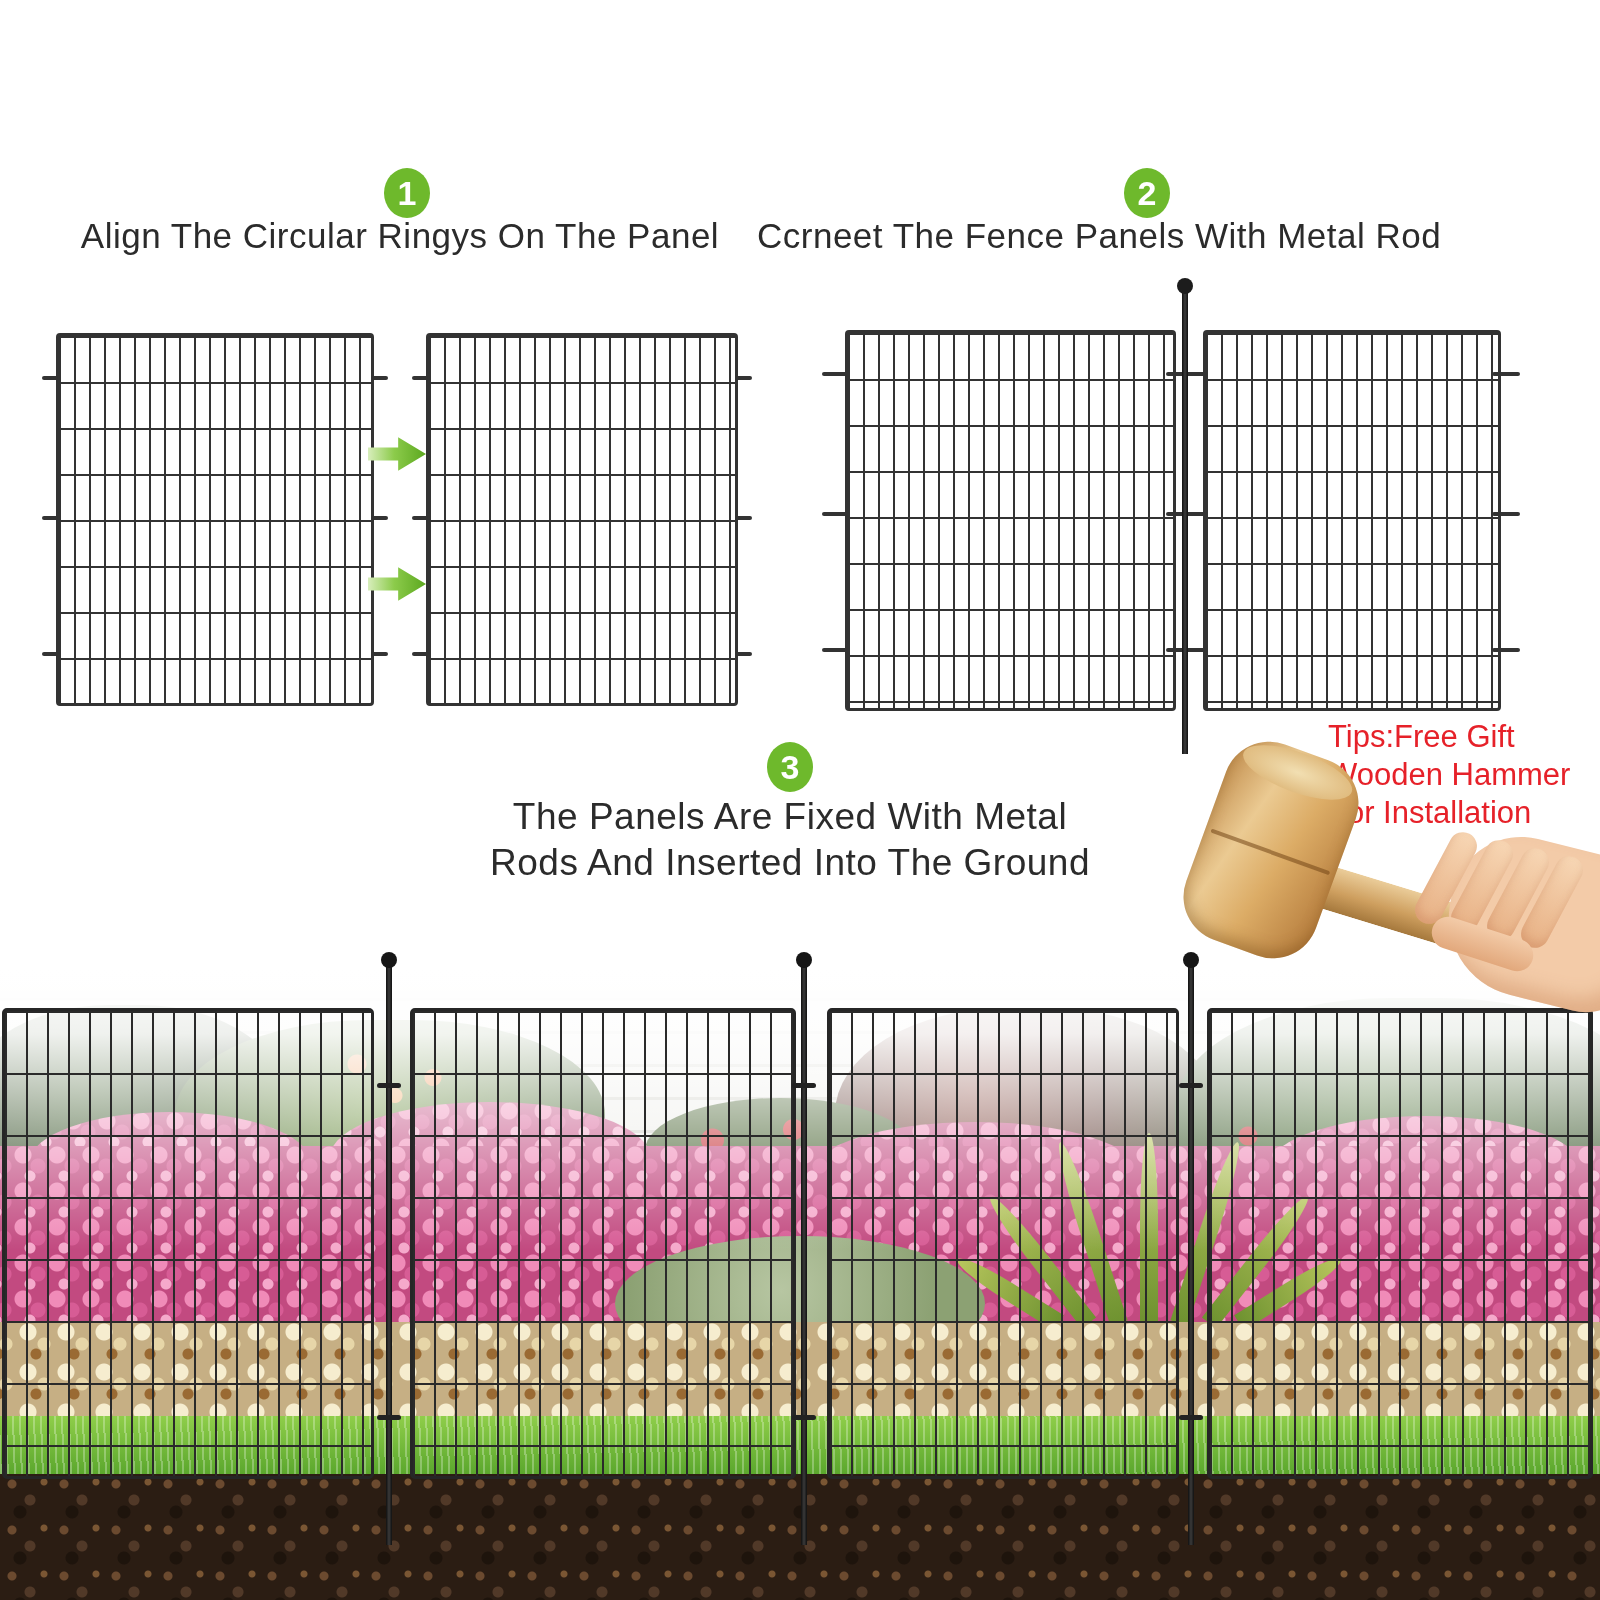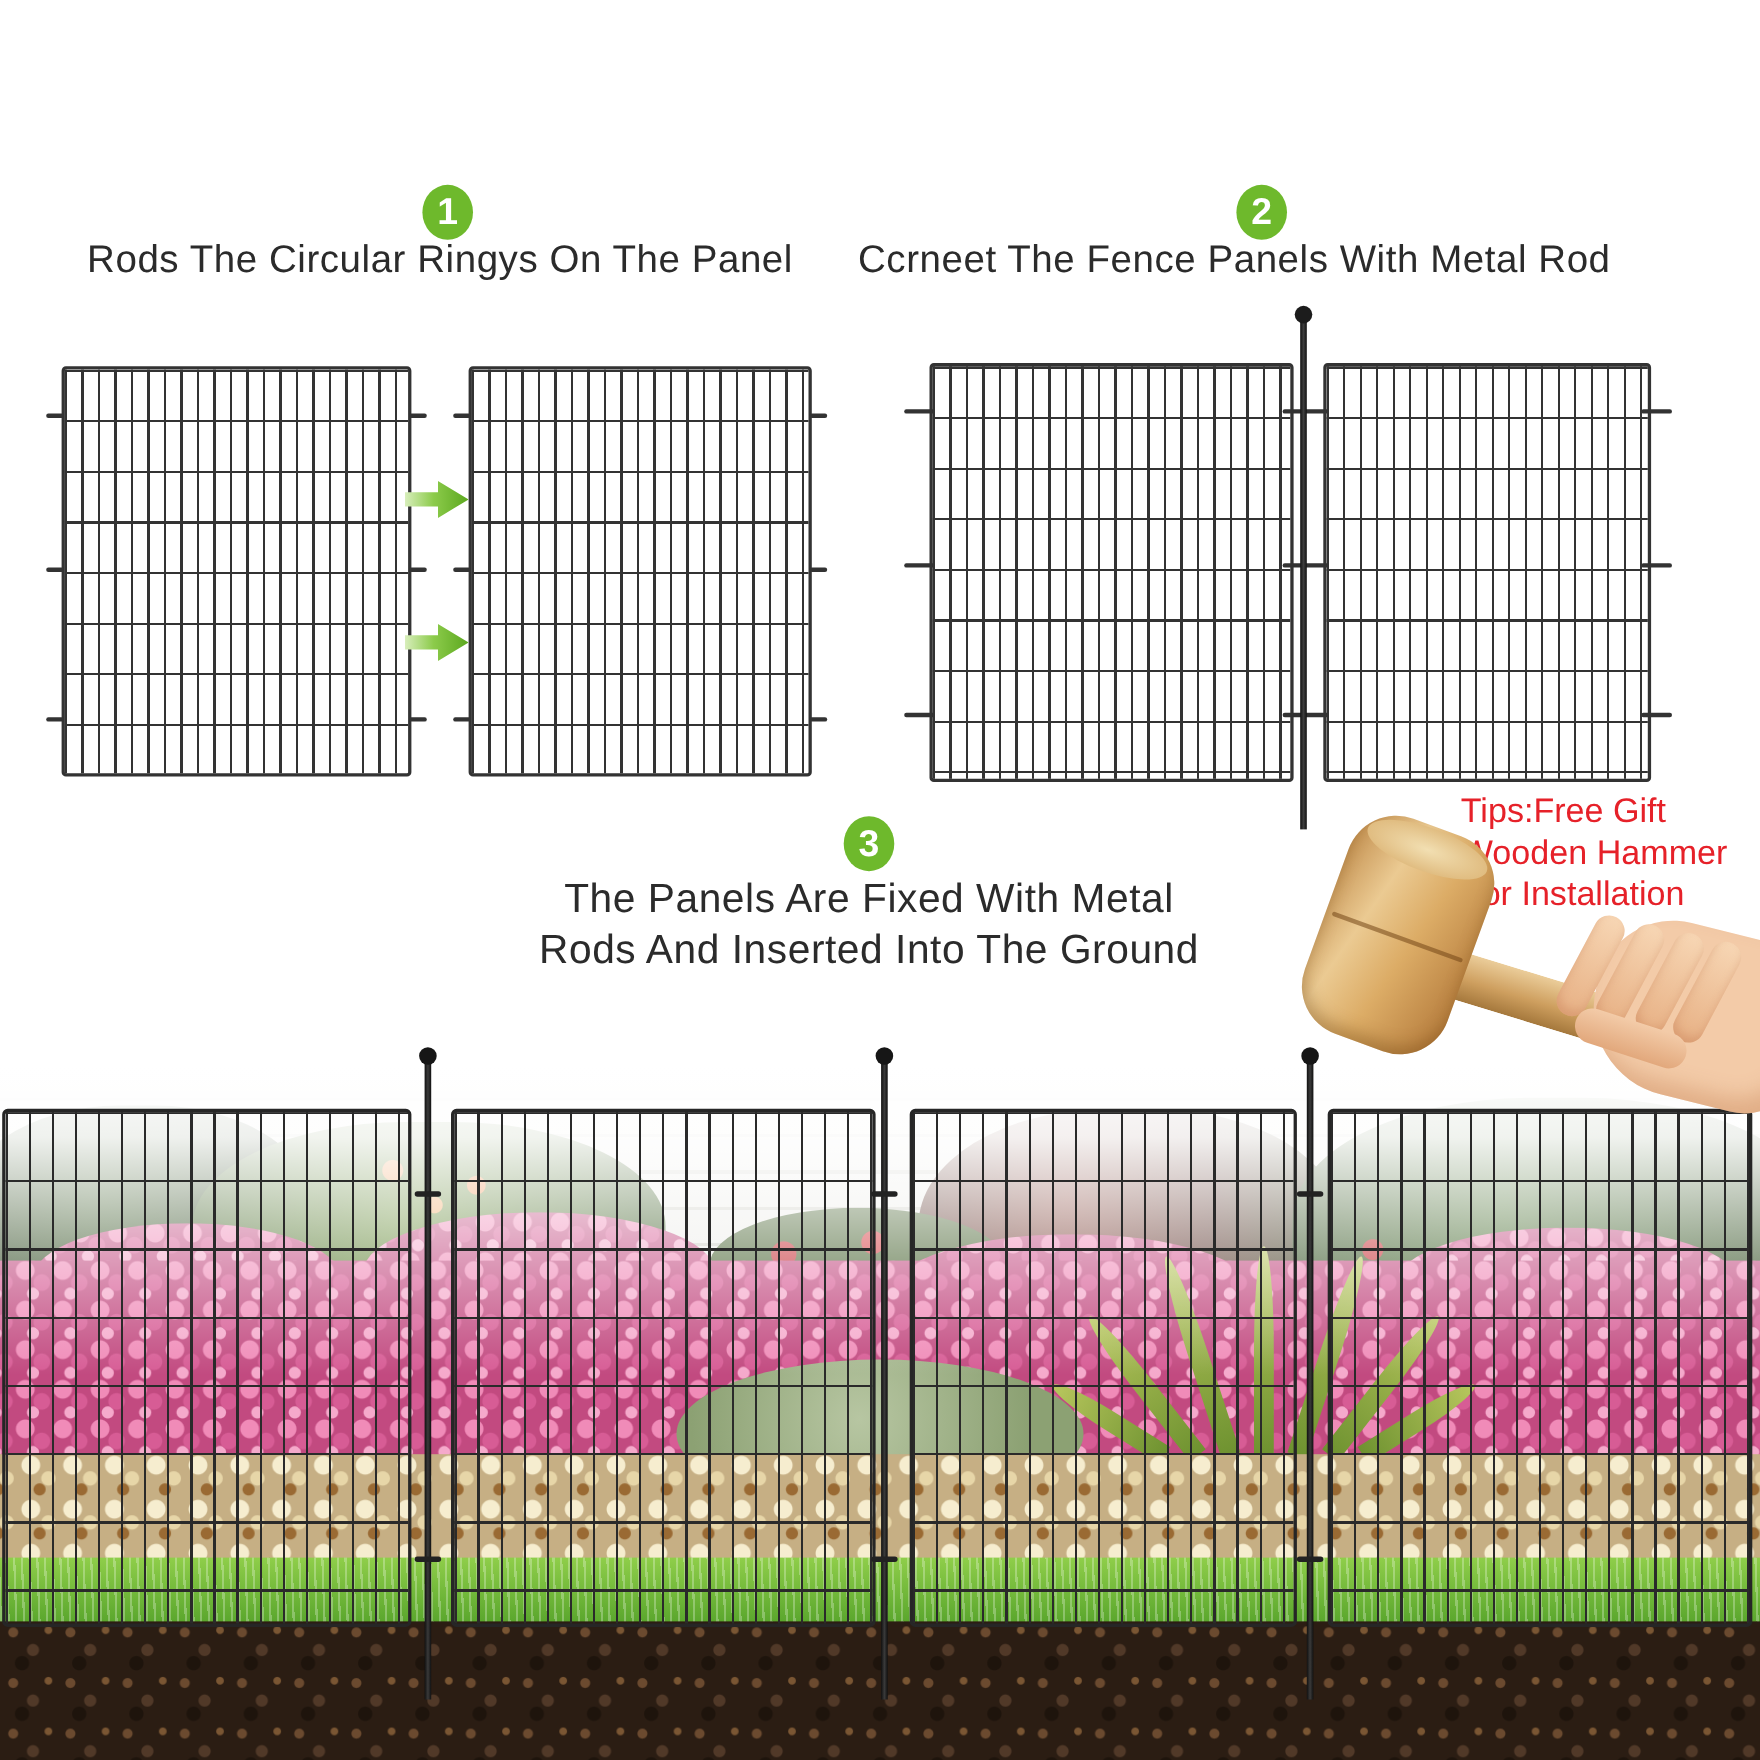--- a/index.html
+++ b/index.html
@@ -125,21 +125,21 @@
 </style>
 </head>
 <body>
 
 <div id="canvas">
 
 
   <div class="badge" style="left:384px;top:168px;">
     <span>1</span>
   </div>
-  <div class="step-label" style="left:40px;top:216px;width:720px;">Rods The Circular Ringys On The Panel</div>
+  <div class="step-label" style="left:40px;top:216px;width:720px;">Align The Circular Ringys On The Panel</div>
 
   <div class="panel" style="left:56px;top:333px;width:312px;height:367px;">
     <div class="hook l hk1"></div>
     <div class="hook l hk2"></div>
     <div class="hook l hk3"></div>
     <div class="hook r hk1"></div>
     <div class="hook r hk2"></div>
     <div class="hook r hk3"></div>
   </div>
   <div class="panel" style="left:426px;top:333px;width:306px;height:367px;">
@@ -149,21 +149,21 @@
     <div class="hook r hk1"></div>
     <div class="hook r hk2"></div>
     <div class="hook r hk3"></div>
   </div>
   <div class="arrow" style="left:368px;top:434px;"></div>
   <div class="arrow" style="left:368px;top:564px;"></div>
 
   <div class="badge" style="left:1124px;top:168px;">
     <span>2</span>
   </div>
-  <div class="step-label" style="left:780px;top:216px;width:680px;">Ccrneet The Fence Panels With Metal Rod</div>
+  <div class="step-label" style="left:757px;top:216px;width:680px;">Ccrneet The Fence Panels With Metal Rod</div>
 
   <div class="stub" style="left:822px;top:372px;width:28px;"></div>
   <div class="stub" style="left:822px;top:512px;width:28px;"></div>
   <div class="stub" style="left:822px;top:648px;width:28px;"></div>
   <div class="stub" style="left:1166px;top:372px;width:42px;"></div>
   <div class="stub" style="left:1166px;top:512px;width:42px;"></div>
   <div class="stub" style="left:1166px;top:648px;width:42px;"></div>
   <div class="stub" style="left:1492px;top:372px;width:28px;"></div>
   <div class="stub" style="left:1492px;top:512px;width:28px;"></div>
   <div class="stub" style="left:1492px;top:648px;width:28px;"></div>

